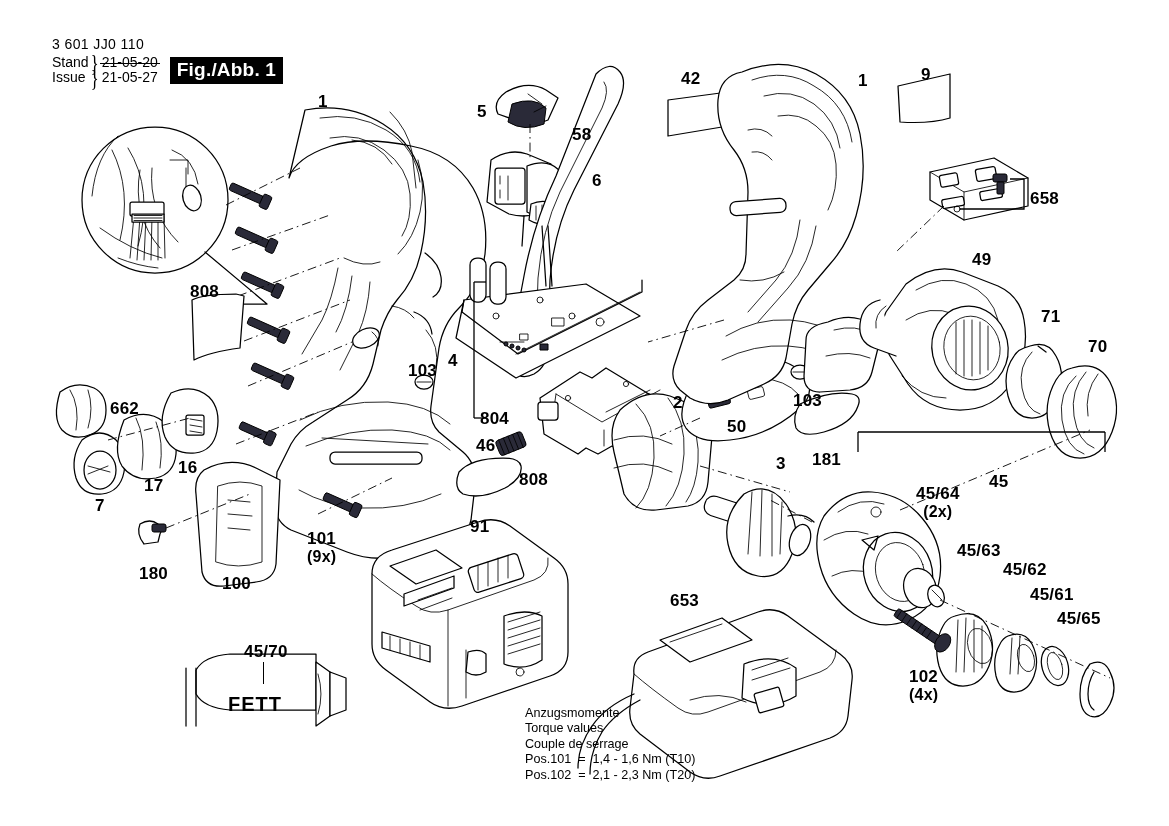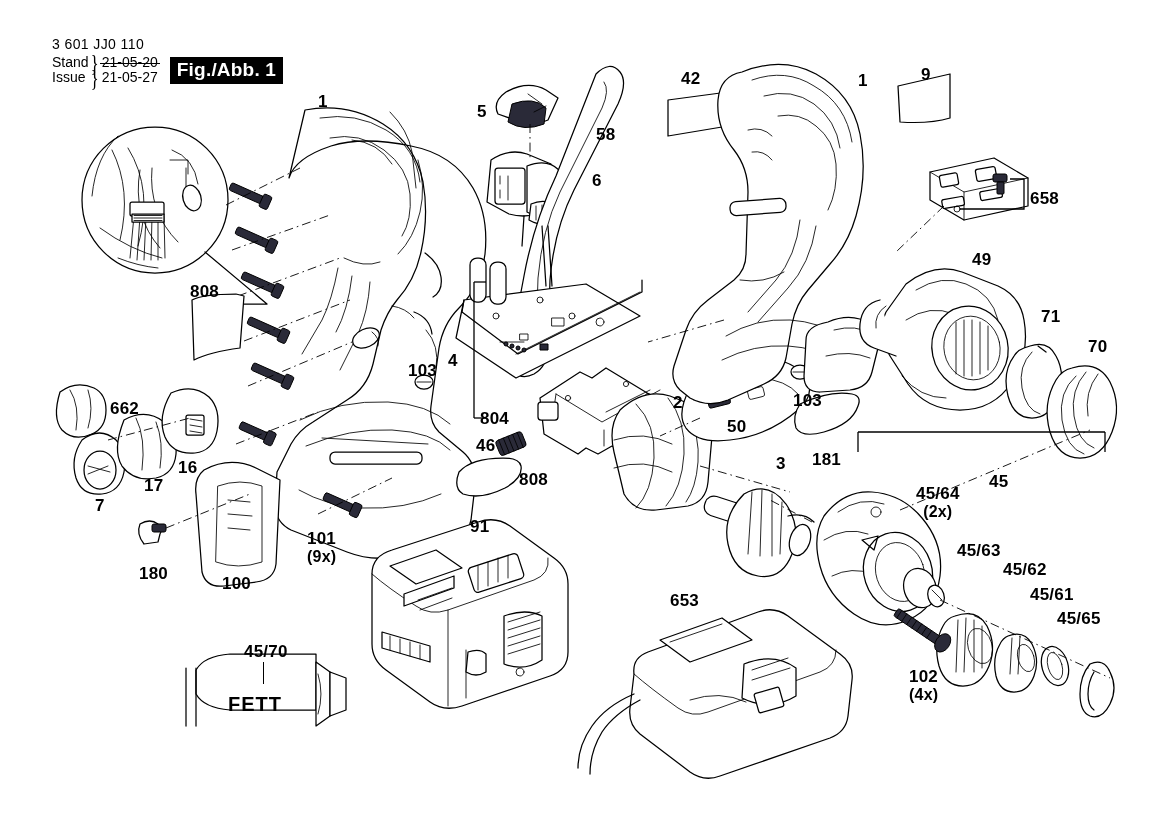--- a/index.html
+++ b/index.html
@@ -457,33 +457,40 @@
         <div class="hdr-dates">
           <div class="struck">21-05-20</div>
           <div>21-05-27</div>
         </div>
       </div>
       <div class="figbox">Fig./Abb. 1</div>
     </div>
   </div>
 
 
+  <div id="torque">
+    <div>Anzugsmomente</div>
+    <div>Torque values</div>
+    <div>Couple de serrage</div>
+    <div class="tq-mono">Pos.101  =  1,4 - 1,6 Nm (T10)</div>
+    <div class="tq-mono">Pos.102  =  2,1 - 2,3 Nm (T20)</div>
+  </div>
 
   <div class="lbl" style="left:244px;top:643px;">45/70</div>
   <div class="ldr v" style="left:263px;top:662px;height:22px;"></div>
   <div class="lbl fett" style="left:228px;top:695px;">FETT</div>
 
   <div id="callout-layer">
       <div class="lbl" style="left: 318px; top: 93px;"><span>1</span></div>
       <div class="lbl" style="left: 858px; top: 72px;"><span>1</span></div>
       <div class="lbl" style="left: 681px; top: 70px;"><span>42</span></div>
       <div class="lbl" style="left: 921px; top: 66px;"><span>9</span></div>
       <div class="lbl" style="left: 477px; top: 103px;"><span>5</span></div>
       <div class="lbl" style="left: 592px; top: 172px;"><span>6</span></div>
-      <div class="lbl" style="left: 572px; top: 126px; margin-left: 24px;"><span>58</span></div>
+      <div class="lbl" style="left: 572px; top: 126px;"><span>58</span></div>
       <div class="lbl" style="left: 1030px; top: 190px;"><span>658</span></div>
       <div class="lbl" style="left: 972px; top: 251px;"><span>49</span></div>
       <div class="lbl" style="left: 1041px; top: 308px;"><span>71</span></div>
       <div class="lbl" style="left: 1088px; top: 338px;"><span>70</span></div>
       <div class="lbl" style="left: 190px; top: 283px;"><span>808</span></div>
       <div class="lbl" style="left: 408px; top: 362px;"><span>103</span></div>
       <div class="lbl" style="left: 448px; top: 352px;"><span>4</span></div>
       <div class="lbl" style="left: 480px; top: 410px;"><span>804</span></div>
       <div class="lbl" style="left: 476px; top: 437px;"><span>46</span></div>
       <div class="lbl" style="left: 519px; top: 471px;"><span>808</span></div>

